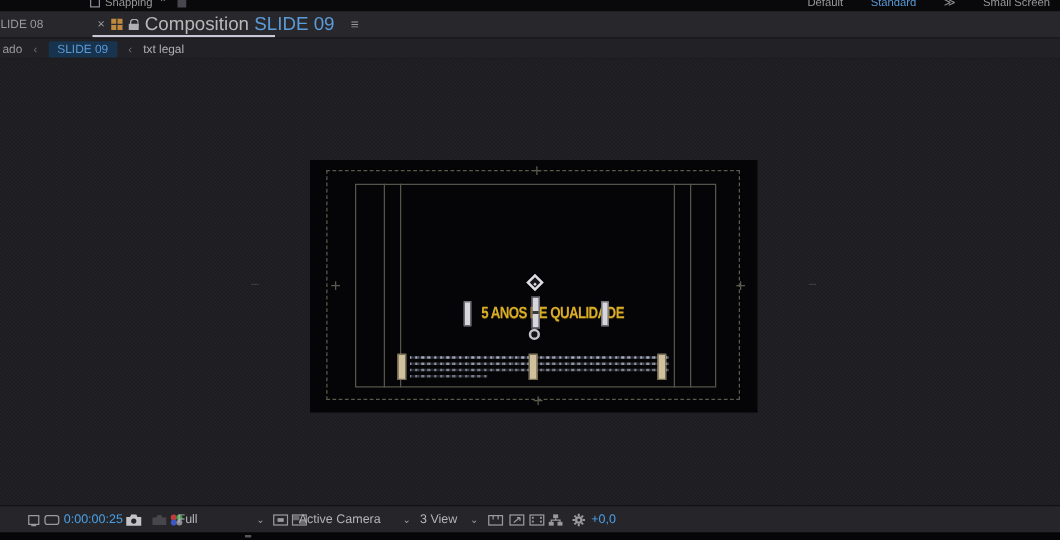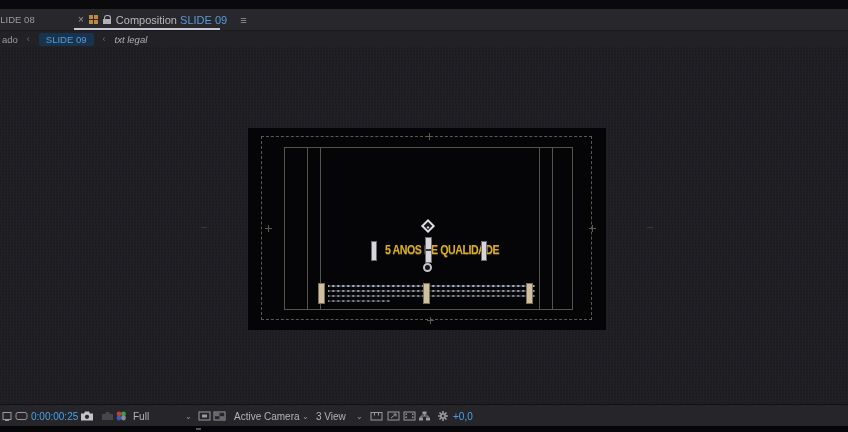--- a/index.html
+++ b/index.html
@@ -37,36 +37,36 @@
     display:flex; align-items:center; gap:5px; padding:0 4px;
   }
   #active-tab .close { color:#9a9a9a; font-size:10px; }
   .comp-icon { width:9px; height:9px; background:#c08a3e;
     background-image:linear-gradient(#2c2c30,#2c2c30),linear-gradient(#2c2c30,#2c2c30);
     background-size:9px 1px,1px 9px; background-position:0 4px,4px 0; background-repeat:no-repeat; }
   .lock-icon { position:relative; width:8px; height:9px; }
   .lock-icon::before { content:""; position:absolute; left:1.5px; top:0; width:5px; height:5px;
     border:1px solid #b0b0b4; border-bottom:none; border-radius:3px 3px 0 0; }
   .lock-icon::after { content:""; position:absolute; left:0; top:4px; width:8px; height:5px; background:#b0b0b4; }
-  .tab-text { font-size:11px; color:#b8b8b8; white-space:nowrap; }
+  .tab-text { font-size:15px; color:#b8b8b8; white-space:nowrap; }
   .tab-text .comp-name { color:#5b9bd8; }
   #panel-menu { color:#9a9a9a; font-size:11px; margin-left:8px; }
   #tab-underline { position:absolute; left:74px; top:19px; width:146px; height:2px; background:#c7c7d6; }
 
   
   #breadcrumb-bar {
     position:absolute; left:0; top:30px; width:848px; height:17px;
     background:#222226; border-top:1px solid #1b1b1e;
     display:flex; align-items:center; gap:9px; padding-left:2px;
     font-size:9.5px;
   }
   .crumb { color:#9a9a9a;text-align:right; }
   .crumb-sep { color:#707076; font-size:9px; }
   .crumb-pill { background:#17334e; color:#5b9bd8; padding:1px 7px; border-radius:2px; }
-  .crumb-child { color:#b0b0b4;font-style:italic; }
+  .crumb-child { color:#b0b0b4; }
 
   
   #viewer {
     position:absolute; left:0; top:47px; width:848px; height:357px;
     background-color:#1c1c1f;
     background-image:repeating-conic-gradient(#212127 0% 25%, transparent 0% 50%);
     background-size:3px 3px;
   }
   .pb-tick { position:absolute; width:6px; height:1px; background:#3a3a3e; }
 
@@ -110,35 +110,53 @@
 
   
   .legal-line { position:absolute; height:2px;
     background:repeating-linear-gradient(90deg,#aab0ba 0 1px,#59606e 1px 2px,#2e323c 2px 4px,#8d93a0 4px 5px); }
 
   
   #bottom-toolbar {
     position:absolute; left:0; top:404px; width:848px; height:22px;
     background:#26262a; border-top:1px solid #121214;
   }
-  .bt { position:absolute; top:50%; transform:translateY(-50%); display:flex; align-items:center; }
+  .bt { position:absolute; top:50%; transform:translateY(-50%); display:flex; align-items:center;padding-left:20px; }
   .bt-label { color:#b4b4b8; font-size:10px; white-space:nowrap; }
   .bt-blue { color:#4aa0e8; font-size:10px; white-space:nowrap; }
   .caret-down { color:#9a9a9e; font-size:8px; }
   svg .st { stroke:#9a9a9e; fill:none; stroke-width:1; }
 
   
   #bottom-strip { position:absolute; left:0; top:426px; width:848px; height:6px; background:#060608; }
   #bottom-strip .mark { position:absolute; left:196px; top:2px; width:5px; height:2px; background:#55555a; }
 </style>
 </head>
 <body>
 
 <div id="screen">
 
+  <div id="top-strip">
+    <div id="snapping-group">
+      <div class="clip-row">
+        <span class="chk"></span>
+        <span class="ws-label">Snapping</span>
+        <span class="caret-up">⌃</span>
+        <span class="dim-sq"></span>
+      </div>
+    </div>
+    <div id="workspace-group">
+      <div class="clip-row">
+        <span class="ws-label">Default</span>
+        <span class="ws-label ws-active">Standard</span>
+        <span class="ws-label">≫</span>
+        <span class="ws-label">Small Screen</span>
+      </div>
+    </div>
+  </div>
 
   <div id="tab-bar">
     <div id="bg-tab">
       <span>SLIDE 08</span>
     </div>
     <div id="active-tab">
       <span class="close">×</span>
       <span class="comp-icon"></span>
       <span class="lock-icon"></span>
       <span class="tab-text"><span>Composition</span>&nbsp;<span class="comp-name">SLIDE 09</span></span>
@@ -219,40 +237,40 @@
         </svg>
     </div>
     <div class="bt" style="left:115px;">
       <svg width="12" height="11">
         <circle cx="4" cy="3.5" r="2.4" fill="#c23b3b"></circle>
           <circle cx="8.5" cy="3.5" r="2.4" fill="#3f9b46"></circle>
         <circle cx="4" cy="7.5" r="2.4" fill="#3b58c2"></circle>
           <circle cx="8.5" cy="7.5" r="2.4" fill="#8a8a90"></circle>
       </svg>
     </div>
-    <div class="bt" style="left:133px;">
+    <div class="bt" style="left:122px;">
       <span class="bt-label">Full</span>
     </div>
     <div class="bt" style="left:185px;">
       <span class="caret-down">⌄</span>
     </div>
     <div class="bt" style="left:198px;">
       <svg width="13" height="11">
           <rect class="st" x="1" y="1.5" width="11" height="8"></rect>
           <rect x="4" y="4" width="5" height="3" fill="#9a9a9e"></rect>
         </svg>
     </div>
     <div class="bt" style="left:213px;">
       <svg width="13" height="11">
           <rect class="st" x="1" y="1.5" width="11" height="8"></rect>
           <rect x="1.5" y="2" width="5" height="3.7" fill="#6a6a70"></rect>
           <rect x="6.5" y="5.7" width="5" height="3.3" fill="#6a6a70"></rect>
         </svg>
     </div>
-    <div class="bt" style="left:234px;justify-content:flex-end;">
+    <div class="bt" style="left:219px;justify-content:flex-end;">
       <span class="bt-label">Active Camera</span>
     </div>
     <div class="bt" style="left:302px;">
       <span class="caret-down">⌄</span>
     </div>
     <div class="bt" style="left:316px;">
       <span class="bt-label">3 View</span>
     </div>
     <div class="bt" style="left:356px;">
       <span class="caret-down">⌄</span>

